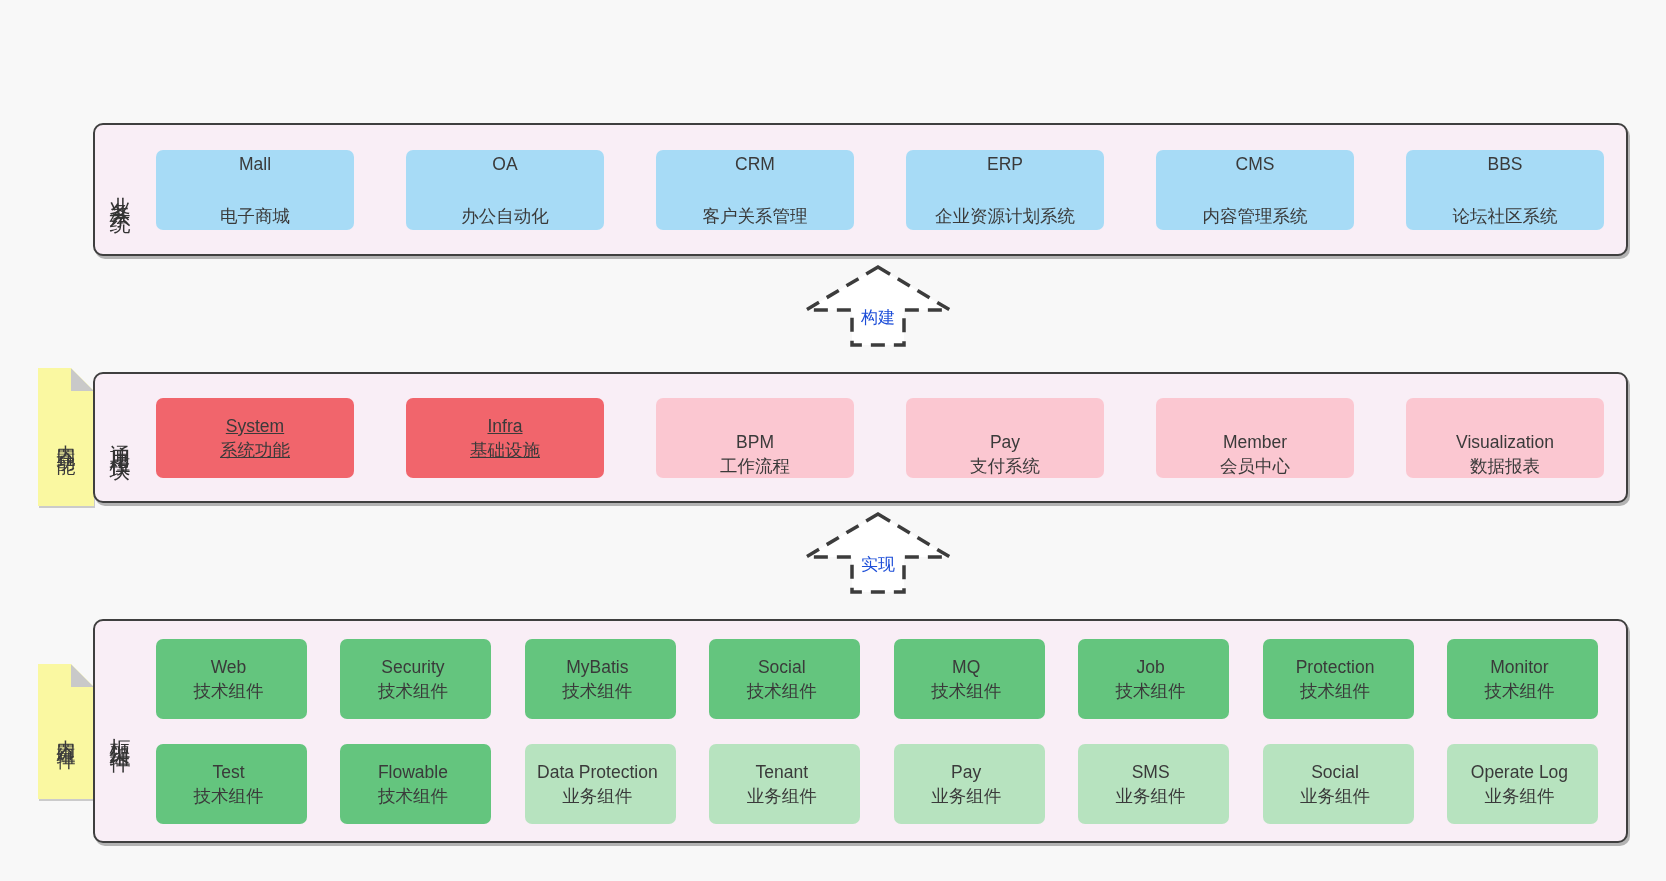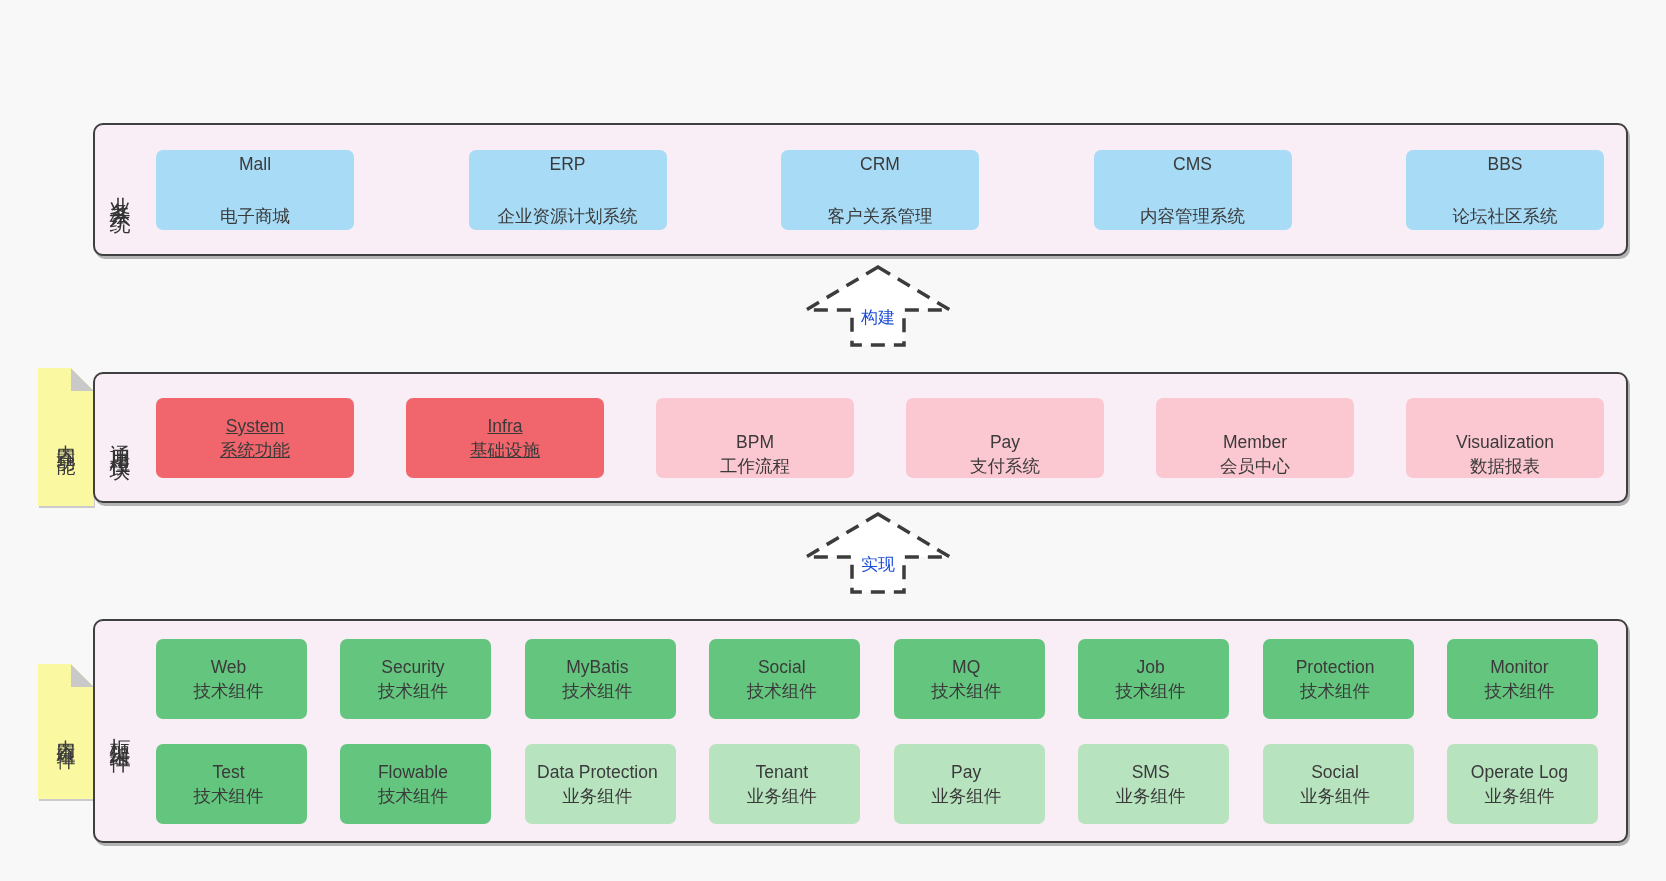--- a/index.html
+++ b/index.html
@@ -102,26 +102,30 @@
 
   <div class="section" id="sec-business">
     <div class="v-label">业务系统</div>
     <div class="rows">
       <div class="row">
         <div class="box wide blue">
           <div class="t">Mall</div>
           <div class="s">电子商城</div>
         </div>
         <div class="box wide blue">
+          <div class="t">OA</div>
+          <div class="s">办公自动化</div>
+        </div>
+        <div class="box wide blue">
+          <div class="t">CRM</div>
+          <div class="s">客户关系管理</div>
+        </div>
+        <div class="box wide blue">
           <div class="t">ERP</div>
           <div class="s">企业资源计划系统</div>
-        </div>
-        <div class="box wide blue">
-          <div class="t">CRM</div>
-          <div class="s">客户关系管理</div>
         </div>
         <div class="box wide blue">
           <div class="t">CMS</div>
           <div class="s">内容管理系统</div>
         </div>
         <div class="box wide blue">
           <div class="t">BBS</div>
           <div class="s">论坛社区系统</div>
         </div>
       </div>

